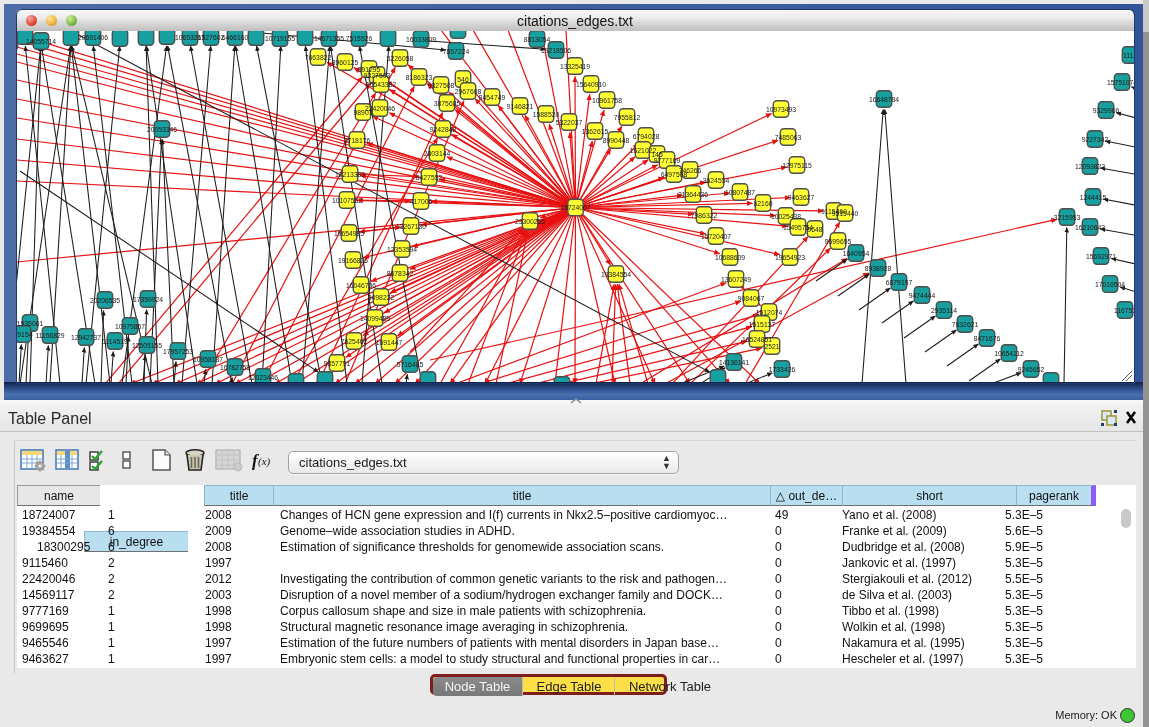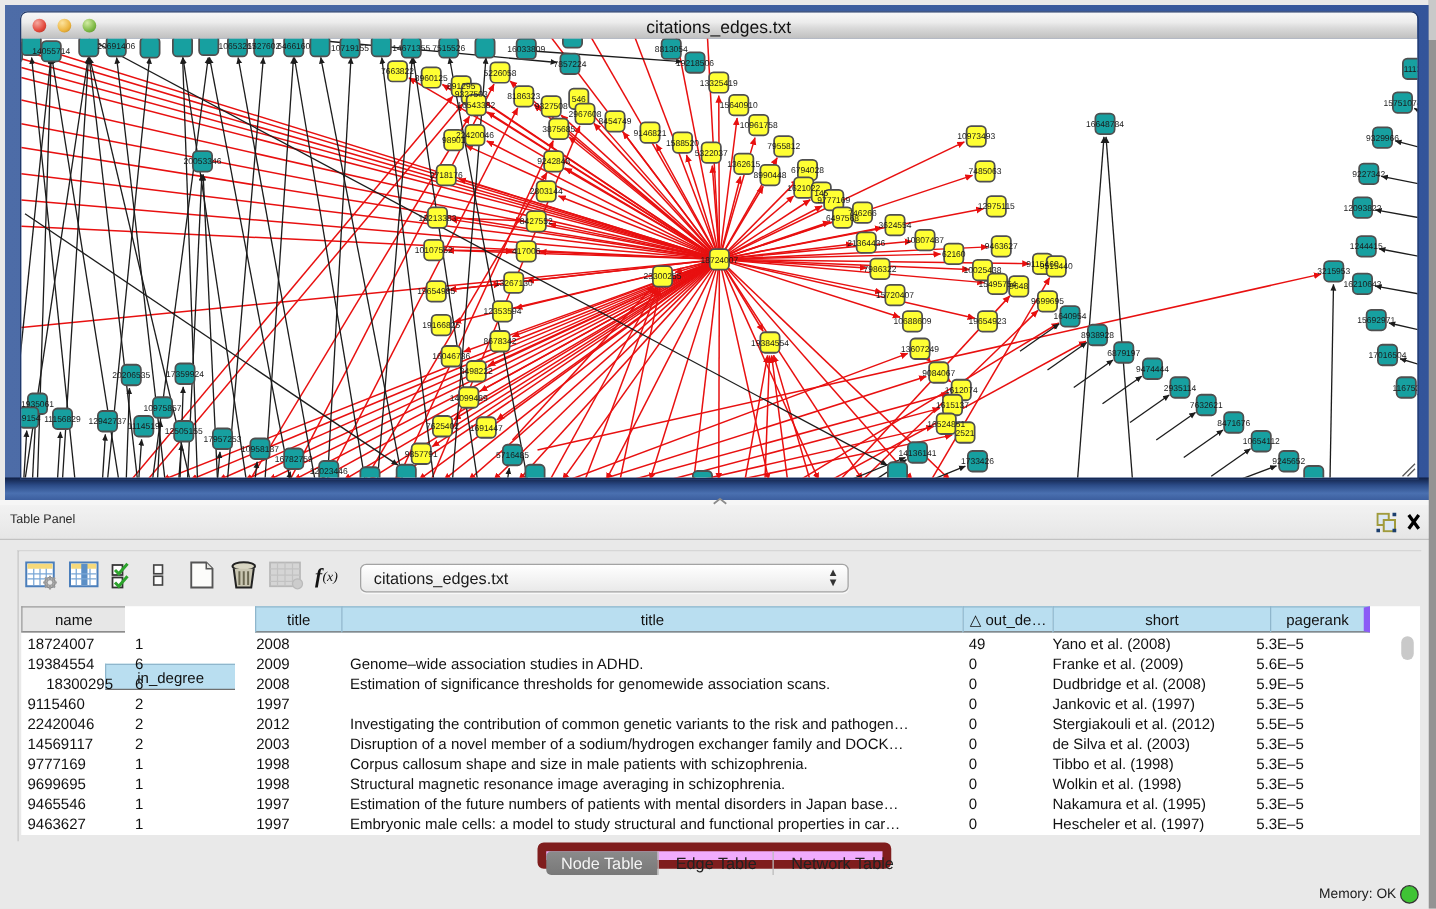--- a/index.html
+++ b/index.html
@@ -7,33 +7,33 @@
 #rightstrip .t{position:absolute;top:0;left:0;width:6px;height:32px;background:#c9c9c9;}
 #blueframe{position:absolute;left:4px;top:4px;width:1141px;height:396px;background:linear-gradient(90deg,#4d6ca7 0%,#3d5e9e 55%,#33549a 100%);}
 #bluebottom{position:absolute;left:4px;top:382px;width:1141px;height:18px;background:linear-gradient(180deg,#101f44 0%,#2c4c88 35%,#4a70b0 70%,#3c5f9f 100%);}
 #titlebar{position:absolute;left:16px;top:9px;width:1118px;height:22px;border-radius:6px 6px 0 0;background:linear-gradient(180deg,#f9f9f9 0%,#ececec 40%,#dadada 60%,#bfbfbf 100%);border-bottom:1px solid #606060;}
 #titlebar .title{position:absolute;left:0;right:0;top:4px;text-align:center;font-size:14px;color:#111;}
 .light{position:absolute;top:6px;width:11px;height:11px;border-radius:50%;}
 #macframe{position:absolute;left:16px;top:9px;width:1117px;height:373px;border:1px solid #20396b;border-radius:6px 6px 0 0;pointer-events:none;}
 #canvas{position:absolute;left:17px;top:31px;width:1117px;height:351px;background:#ffffff;overflow:hidden;}
 #tpsplit{position:absolute;left:0;top:400px;width:1149px;height:4px;background:#f6f6f6;}
 #tphead{position:absolute;left:0;top:404px;width:1149px;height:27px;background:linear-gradient(180deg,#f2f2f2,#e6e6e6);border-bottom:1px solid #c2c2c2;}
-#tphead .t{position:absolute;left:8px;top:6px;font-size:10px;color:#2b2b2b;}
+#tphead .t{position:absolute;left:8px;top:6px;font-size:16px;color:#2b2b2b;}
 #tpbody{position:absolute;left:0;top:432px;width:1149px;height:295px;background:#e9e9e9;}
 #tablewrap{position:absolute;left:14px;top:440px;width:1122px;height:232px;border-left:1px solid #c6c6c6;border-top:1px solid #d6d6d6;}
 #combo{position:absolute;left:288px;top:451px;width:389px;height:21px;border:1px solid #a3a3a3;border-radius:5px;background:linear-gradient(180deg,#ffffff,#e9e9e9);box-shadow:0 1px 1px rgba(255,255,255,.8);}
 #combo .t{position:absolute;left:10px;top:3px;font-size:13px;color:#1a1a1a;}
 #combo .arr{position:absolute;right:7px;top:2px;font-size:9px;color:#333;line-height:8px;text-align:center;}
 #whitetable{position:absolute;left:17px;top:485px;width:1119px;height:183px;background:#ffffff;}
 .hcell{position:absolute;top:485px;height:21px;background:#b9def0;border:1px solid #8fb6cc;border-right:none;border-bottom:1px solid #6f6f6f;font-size:12px;color:#111;text-align:center;line-height:21px;box-sizing:border-box;}
 .trow{position:absolute;left:17px;width:1119px;height:16px;font-size:12px;color:#111;}
 .trow span{position:absolute;top:1px;white-space:nowrap;}
 .trow .ctr{text-align:left;}
 #vscroll{position:absolute;left:1121px;top:509px;width:10px;height:19px;background:#c9c9c9;border-radius:5px;}
-#tabs{position:absolute;left:430px;top:674px;width:283px;height:21px;border:7px solid #7f1d1d;border-radius:5px;background:#f0abfc;box-sizing:border-box;}
+#tabs{position:absolute;left:430px;top:674px;width:237px;height:21px;border:3px solid #7f1d1d;border-radius:5px;background:#fde047;box-sizing:border-box;}
 .seg{position:absolute;top:0;height:19px;font-size:13px;line-height:19px;text-align:center;color:#222;}
 #seg1{left:0;width:89px;background:linear-gradient(180deg,#8b8b8b,#787878);color:#f4f4f4;border-radius:4px 0 0 4px;}
 #seg2{left:89px;width:92px;border-left:1px solid #bbb;}
 #seg3{left:181px;width:110px;border-left:1px solid #bbb;}
 #memory{position:absolute;right:32px;top:709px;font-size:11px;color:#1a1a1a;}
 #memdot{position:absolute;right:14px;top:708px;width:13px;height:13px;border-radius:50%;background:#3fc435;border:1px solid #333;}
 .icon{position:absolute;top:448px;}
 </style></head>
 <body>
 <div id="rightstrip">
@@ -615,20 +615,21 @@
 <div class="hcell" style="left:84px;width:104px;margin-top:46px;">in_degree</div>
 <div class="hcell" style="left:204px;width:69px;">title</div>
 <div class="hcell" style="left:273px;width:497px;">title</div>
 <div class="hcell" style="left:770px;width:72px;">△ out_de…</div>
 <div class="hcell" style="left:842px;width:174px;">short</div>
 <div class="hcell" style="left:1016px;width:80px;border-right:5px solid #8b5cf6;">pagerank</div>
 <div class="trow" style="top:507px">
 <span style="left:5px">18724007</span>
 <span style="left:91px">1</span>
 <span style="left:188px">2008</span>
+<span style="left:263px">Changes of HCN gene expression and I(f) currents in Nkx2.5–positive cardiomyoc…</span>
 <span style="left:758px">49</span>
 <span class="ctr" style="left:825px;width:174px">Yano et al. (2008)</span>
 <span style="left:988px">5.3E–5</span>
 </div>
 <div class="trow" style="top:523px">
 <span style="left:5px">19384554</span>
 <span style="left:91px">6</span>
 <span style="left:188px">2009</span>
 <span style="left:263px">Genome–wide association studies in ADHD.</span>
 <span style="left:758px">0</span>
@@ -694,21 +695,21 @@
 <span style="left:188px">1997</span>
 <span style="left:263px">Estimation of the future numbers of patients with mental disorders in Japan base…</span>
 <span style="left:758px">0</span>
 <span class="ctr" style="left:825px;width:174px">Nakamura et al. (1995)</span>
 <span style="left:988px">5.3E–5</span>
 </div>
 <div class="trow" style="top:651px">
 <span style="left:5px">9463627</span>
 <span style="left:91px">1</span>
 <span style="left:188px">1997</span>
-<span style="left:263px">Embryonic male cells: a model to study structural and functional properties in car…</span>
+<span style="left:263px">Embryonic stem cells: a model to study structural and functional properties in car…</span>
 <span style="left:758px">0</span>
 <span class="ctr" style="left:825px;width:174px">Hescheler et al. (1997)</span>
 <span style="left:988px">5.3E–5</span>
 </div>
 <div id="vscroll"></div>
 <div id="tabs">
     <div class="seg" id="seg1">Node Table</div>
     <div class="seg" id="seg2">Edge Table</div>
     <div class="seg" id="seg3">Network Table</div>
   </div>

